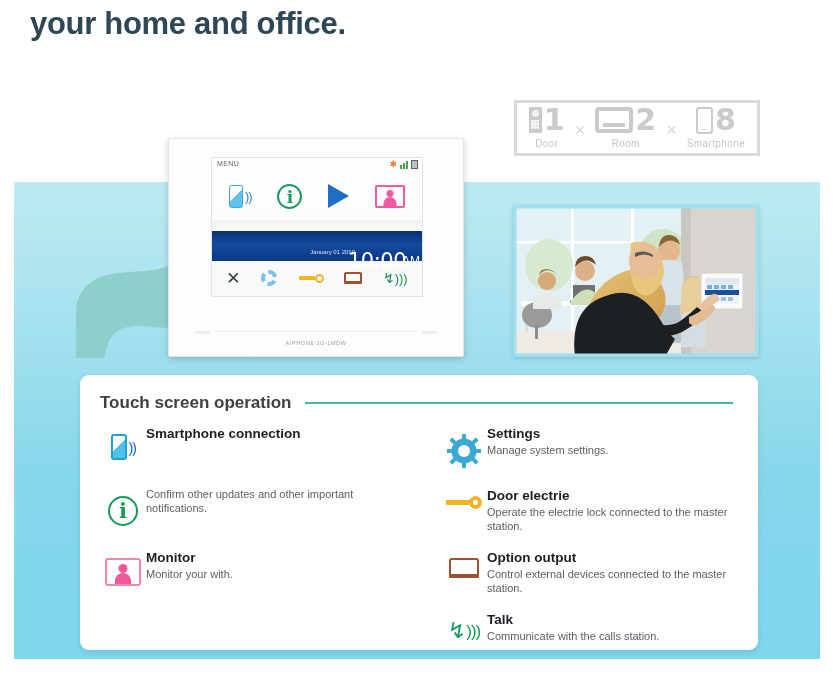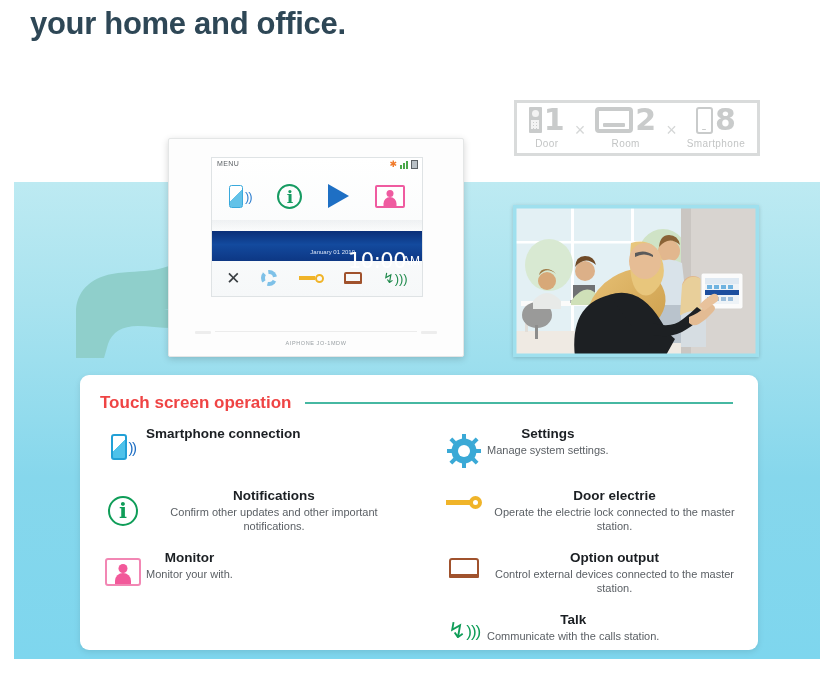--- a/index.html
+++ b/index.html
@@ -386,21 +386,21 @@
     position: absolute;
     left: 20px;
     right: 25px;
     top: 18px;
     display: flex;
     align-items: center;
   }
   .card-title {
     font-size: 17px;
     font-weight: bold;
-    color: #ef4444;
+    color: #404040;
     white-space: nowrap;
   }
   .card-rule {
     flex: 1;
     height: 2px;
     background: #46b8a2;
     margin-left: 14px;
   }
 
   .features {
@@ -419,21 +419,21 @@
     min-height: 48px;
   }
   .feat-icon {
     width: 46px;
     min-width: 46px;
     display: flex;
     align-items: flex-start;
     justify-content: center;
     padding-top: 9px;
   }
-  .feat-text { padding-top: 0px; text-align: center; }
+  .feat-text { padding-top: 0px; }
   .feat-title {
     font-size: 13.5px;
     font-weight: bold;
     color: #1b1f23;
     line-height: 17px;
     margin-bottom: 1px;
   }
   .feat-desc {
     font-size: 11px;
     color: #5a5f64;
@@ -719,21 +719,20 @@
         <div class="feat-text">
           <div class="feat-title">Smartphone connection</div>
         </div>
       </div>
 
       <div class="feature">
         <div class="feat-icon">
           <div class="fi-info">i</div>
         </div>
         <div class="feat-text">
-          <div class="feat-title">Notifications</div>
           <div class="feat-desc">Confirm other updates and other important notifications.</div>
         </div>
       </div>
 
 
       <div class="feature">
         <div class="feat-icon">
           <div class="fi-monitor"></div>
         </div>
         <div class="feat-text">

